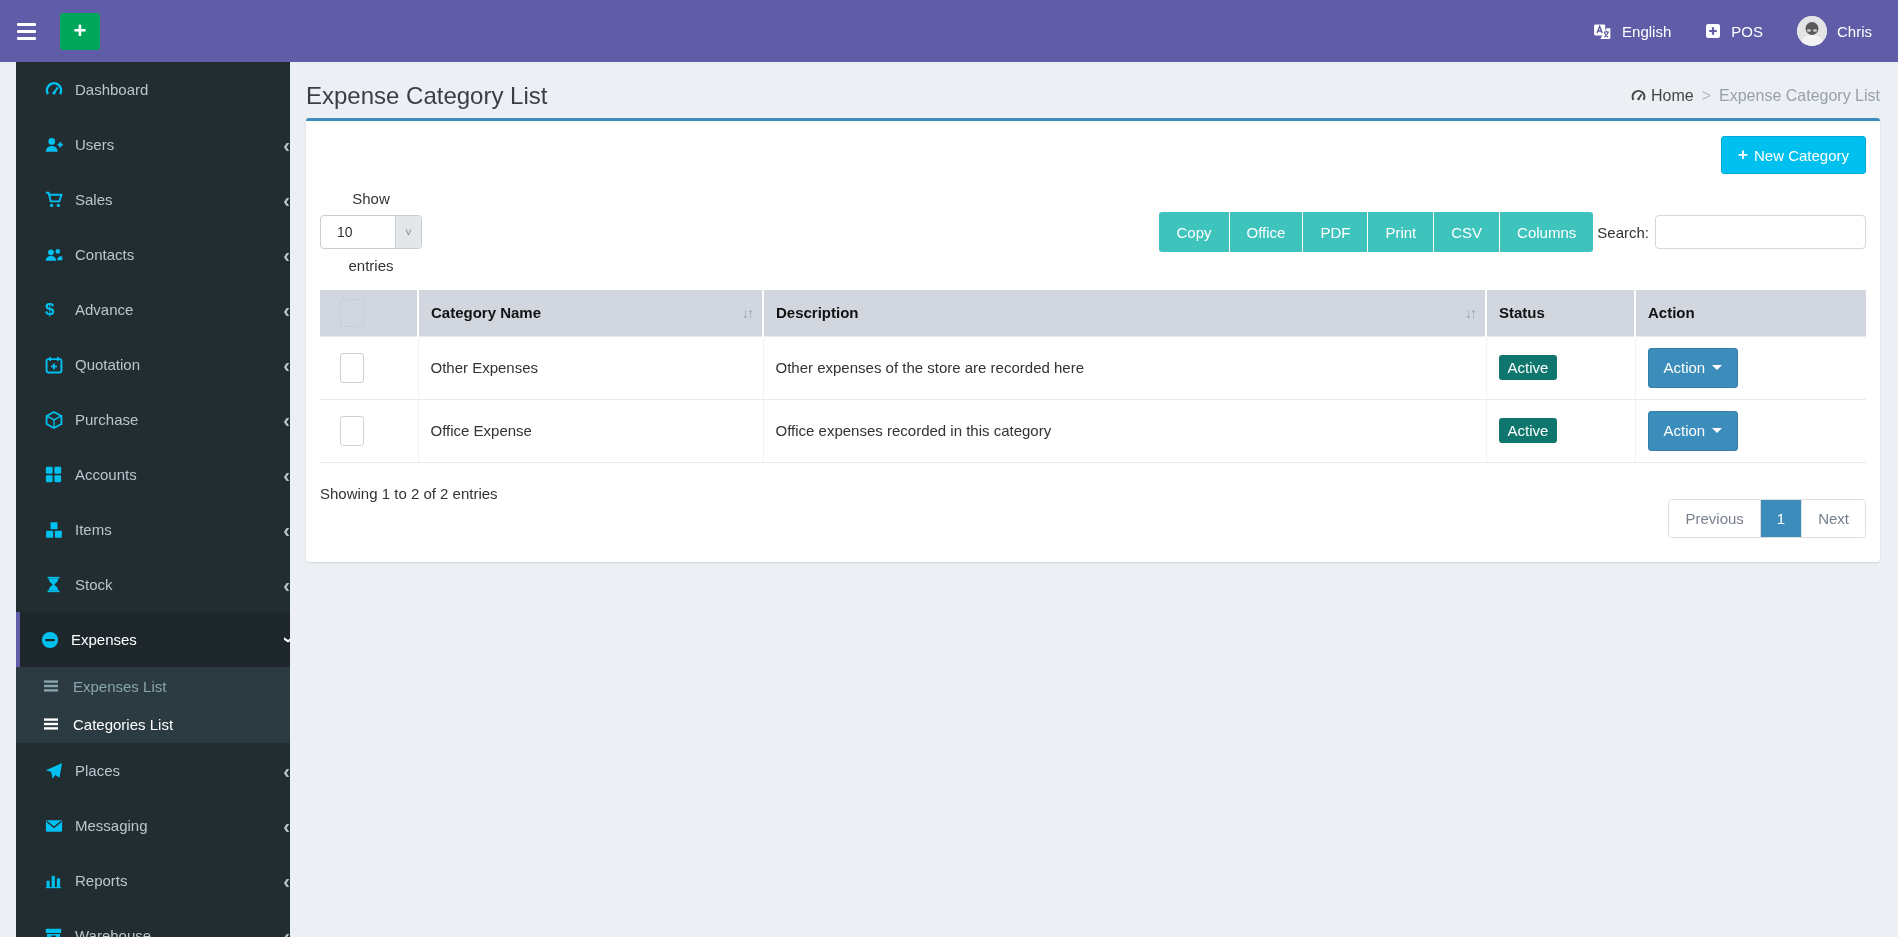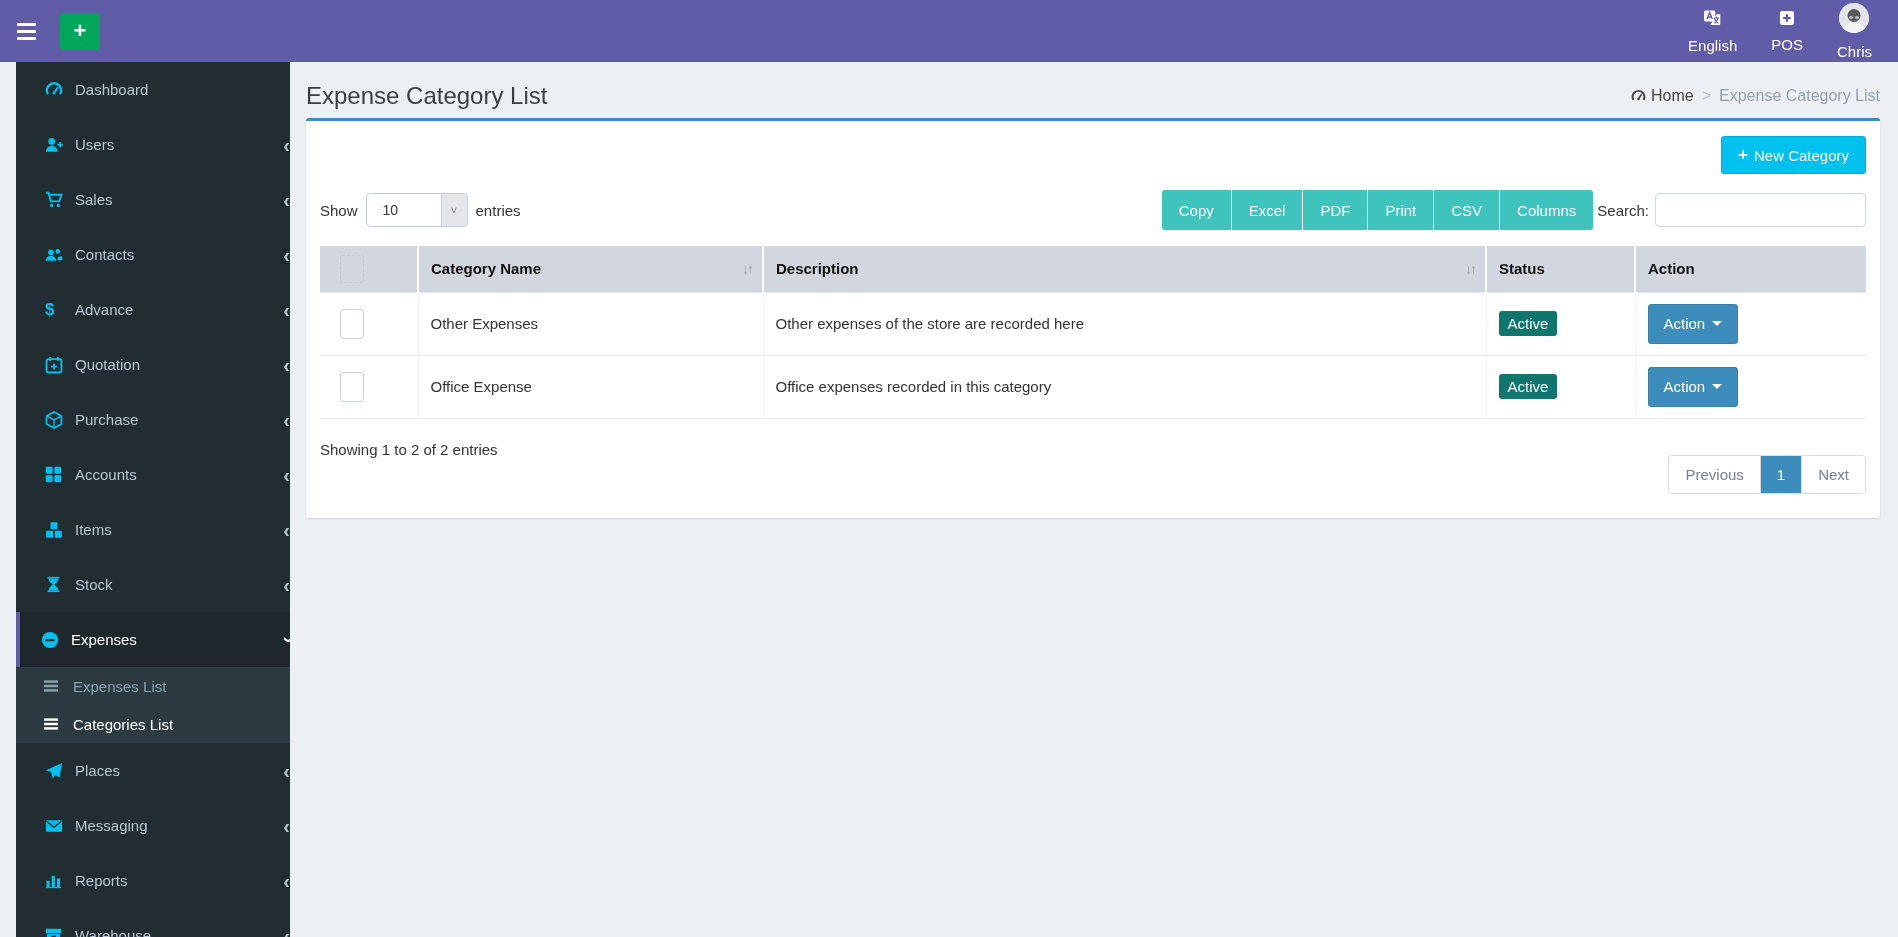--- a/index.html
+++ b/index.html
@@ -9,21 +9,21 @@
   
   .navbar { position:absolute; top:0; left:0; width:1898px; height:62px; background:#605ca8; display:flex; }
   .logo { width:290px; height:62px; background:#575399; color:#fff; display:flex; align-items:center; justify-content:center;
           font-size:25px; font-weight:bold; letter-spacing:.5px; }
   .nav-left { display:flex; align-items:center; }
   .sidebar-toggle { width:52px; height:62px; display:flex; flex-direction:column; justify-content:center; align-items:center; gap:4px; cursor:pointer; }
   .sidebar-toggle i { display:block; width:19px; height:3px; background:#fff; border-radius:1px; }
   .quick-add { width:40px; height:37px; background:#00a65a; border:none; border-radius:3px; color:#fff; font-size:22px; font-weight:bold;
                display:flex; align-items:center; justify-content:center; margin-left:8px; cursor:pointer; line-height:1; }
   .nav-right { margin-left:auto; display:flex; align-items:center; gap:34px; padding-right:26px; color:#fff; font-size:15px; }
-  .nav-item { display:flex; align-items:center; gap:10px; cursor:pointer; color:#fff;flex-direction:column; }
+  .nav-item { display:flex; align-items:center; gap:10px; cursor:pointer; color:#fff; }
   .avatar { width:30px; height:30px; border-radius:50%; overflow:hidden; background:#e8e8e8; display:block; }
 
   
   .sidebar { position:absolute; top:62px; left:16px; width:290px; height:875px; background:#222d32; overflow:hidden; }
   .menu { list-style:none; }
   .menu-item { display:flex; align-items:center; height:55px; padding:0 16px 0 25px; color:#b8c7ce; font-size:15px; cursor:pointer; border-left:4px solid transparent; }
   .menu-item .mi { width:30px; min-width:30px; display:inline-flex; justify-content:flex-start; align-items:center; color:#00c0ef; font-size:17px; }
   .menu-item .lbl { flex:1; }
   .chev { color:#b8c7ce; font-size:20px; line-height:1; font-weight:bold; }
   .chev.down { display:inline-block; transform:rotate(-90deg); color:#fff; }
@@ -44,21 +44,21 @@
   .breadcrumb .current { color:#97a0ab; }
 
   .card { margin-top:8px; background:#fff; border-top:3px solid #3c8dbc; border-radius:3px; box-shadow:0 1px 2px rgba(0,0,0,.12);
           padding:15px 14px 24px 14px; }
   .card-top { display:flex; justify-content:flex-end; }
   .btn-new { background:#00c0ef; color:#fff; border:1px solid #00acd6; border-radius:3px; height:38px; padding:0 16px;
              font-size:15px; display:flex; align-items:center; gap:6px; cursor:pointer; font-family:inherit; }
   .btn-new .plus { font-weight:bold; font-size:17px; }
 
   .controls { margin-top:16px; display:flex; align-items:center; }
-  .length-group { display:flex; align-items:center; gap:8px; font-size:15px; color:#333; }
+  .length-group { display:flex; align-items:center; gap:8px; font-size:15px; color:#333;flex-direction:column; }
   .select { width:102px; height:34px; border:1px solid #c6cdd4; border-radius:4px; background:#fff; display:flex; align-items:center; cursor:pointer; overflow:hidden; }
   .select .val { flex:1; padding-left:16px; font-size:14px; color:#333; }
   .select .arrow-box { width:26px; height:100%; background:#e4e6e9; border-left:1px solid #c6cdd4; display:flex; align-items:center; justify-content:center; color:#7a828c; font-size:11px; }
   .controls-right { margin-left:auto; display:flex; align-items:center; }
   .export-group { display:flex;margin-left:27px; }
   .btn-export { background:#3ec3bd; color:#fff; border:none; border-right:1px solid #fff; height:40px; padding:0 17px; font-size:15px; cursor:pointer; font-family:inherit; }
   .btn-export:first-child { border-radius:3px 0 0 3px; }
   .btn-export:last-child { border-right:none; border-radius:0 3px 3px 0; }
   .search-group { display:flex; align-items:center; gap:6px; margin-left:4px; font-size:15px; color:#333; }
   .search-input { width:211px; height:34px; border:1px solid #d2d6de; border-radius:4px; padding:0 10px; font-size:14px; font-family:inherit; background:#fff; }
@@ -406,21 +406,21 @@
         <span>Show</span>
         <div class="select">
           <span class="val">10</span>
           <span class="arrow-box">˅</span>
         </div>
         <span>entries</span>
       </div>
       <div class="controls-right">
         <div class="export-group">
           <button class="btn-export">Copy</button>
-          <button class="btn-export">Excel</button>
+          <button class="btn-export">Office</button>
           <button class="btn-export">PDF</button>
           <button class="btn-export">Print</button>
           <button class="btn-export">CSV</button>
           <button class="btn-export">Columns</button>
         </div>
         <div class="search-group">
           <span>Search:</span>
           <input class="search-input" type="text" value="" style="">
         </div>
       </div>

